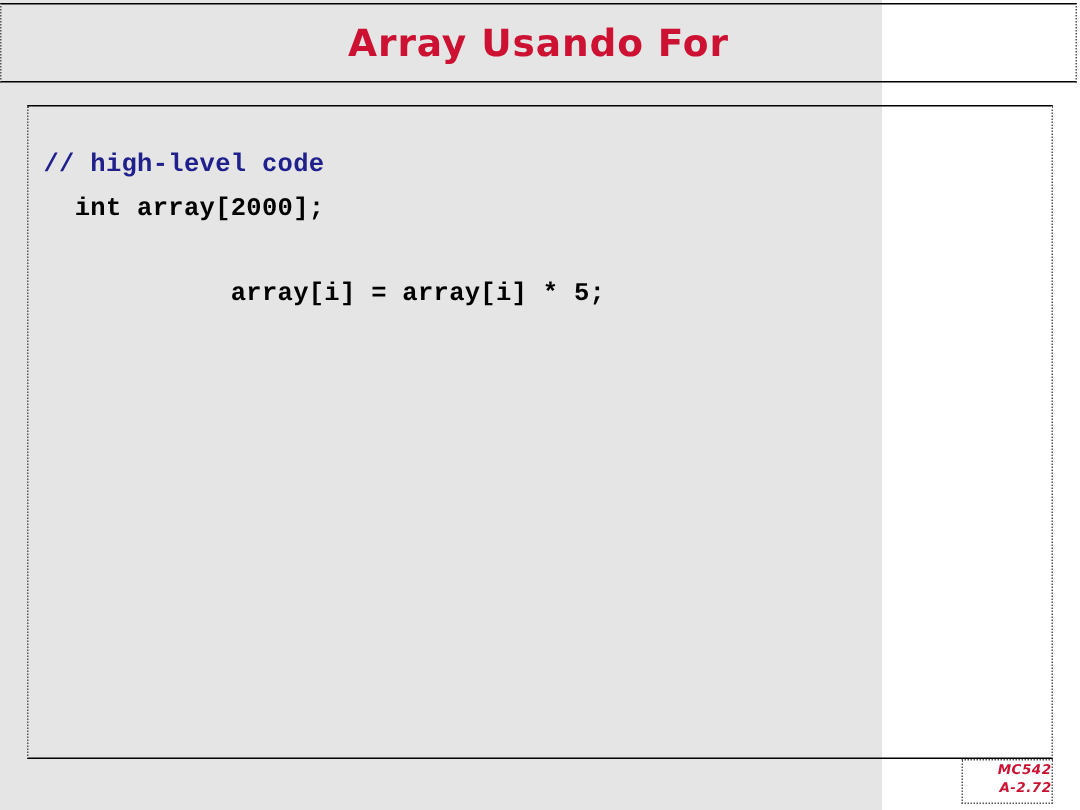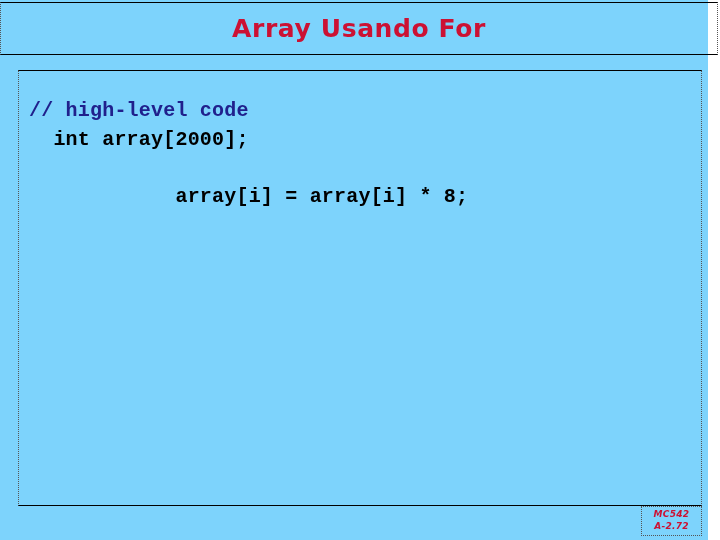--- a/index.html
+++ b/index.html
@@ -12,23 +12,23 @@
     height: 540px;
     overflow: hidden;
     font-family: "Liberation Sans", sans-serif;
     position: relative;
   }
 
   .slide {
     position: absolute;
     left: 0;
     top: 0;
-    width: 708px;
+    width: 588px;
     height: 540px;
-    background: #7dd3fc;
+    background: #e5e5e5;
   }
 
   
   .title-box {
     position: absolute;
     left: 0px;
     top: 2px;
     width: 718px;
     height: 53px;
     border-top: 1.5px solid #000000;
@@ -65,21 +65,21 @@
   }
 
   .code-block {
     position: absolute;
     left: 10px;
     top: 26px;
     width: 660px;
   }
   .code-line {
     font-family: "Liberation Mono", "DejaVu Sans Mono", monospace;
-    font-size: 20px;
+    font-size: 17px;
     font-weight: bold;
     line-height: 28.5px;
     color: #000000;
     white-space: pre;
     letter-spacing: 0.2px;
   }
   .code-line.comment {
     color: #20208C;
   }
   .code-line.blank {
@@ -97,40 +97,40 @@
     box-sizing: border-box;
     padding-top: 1px;
   }
   .footer-line {
     color: #CC1133;
     font-family: "DejaVu Sans", sans-serif;
     font-size: 9px;
     font-weight: bold;
     font-style: italic;
     line-height: 12px;
-    text-align: center;
+    text-align: right;
     white-space: nowrap;
     letter-spacing: 0.3px;
   }
 </style>
 </head>
 <body>
 
 <div class="slide">
 
   <div class="title-box">
     <div class="title-text">Array Usando For</div>
   </div>
 
   <div class="body-box">
     <div class="code-block">
       <div class="code-line comment">// high-level code</div>
       <div class="code-line">  int array[2000];</div>
       <div class="code-line blank"> </div>
-      <div class="code-line">            array[i] = array[i] * 8;</div>
+      <div class="code-line">            array[i] = array[i] * 5;</div>
     </div>
   </div>
 
   <div class="footer-box">
     <div class="footer-line">MC542</div>
     <div class="footer-line">A-2.72</div>
   </div>
 
 </div>
 

